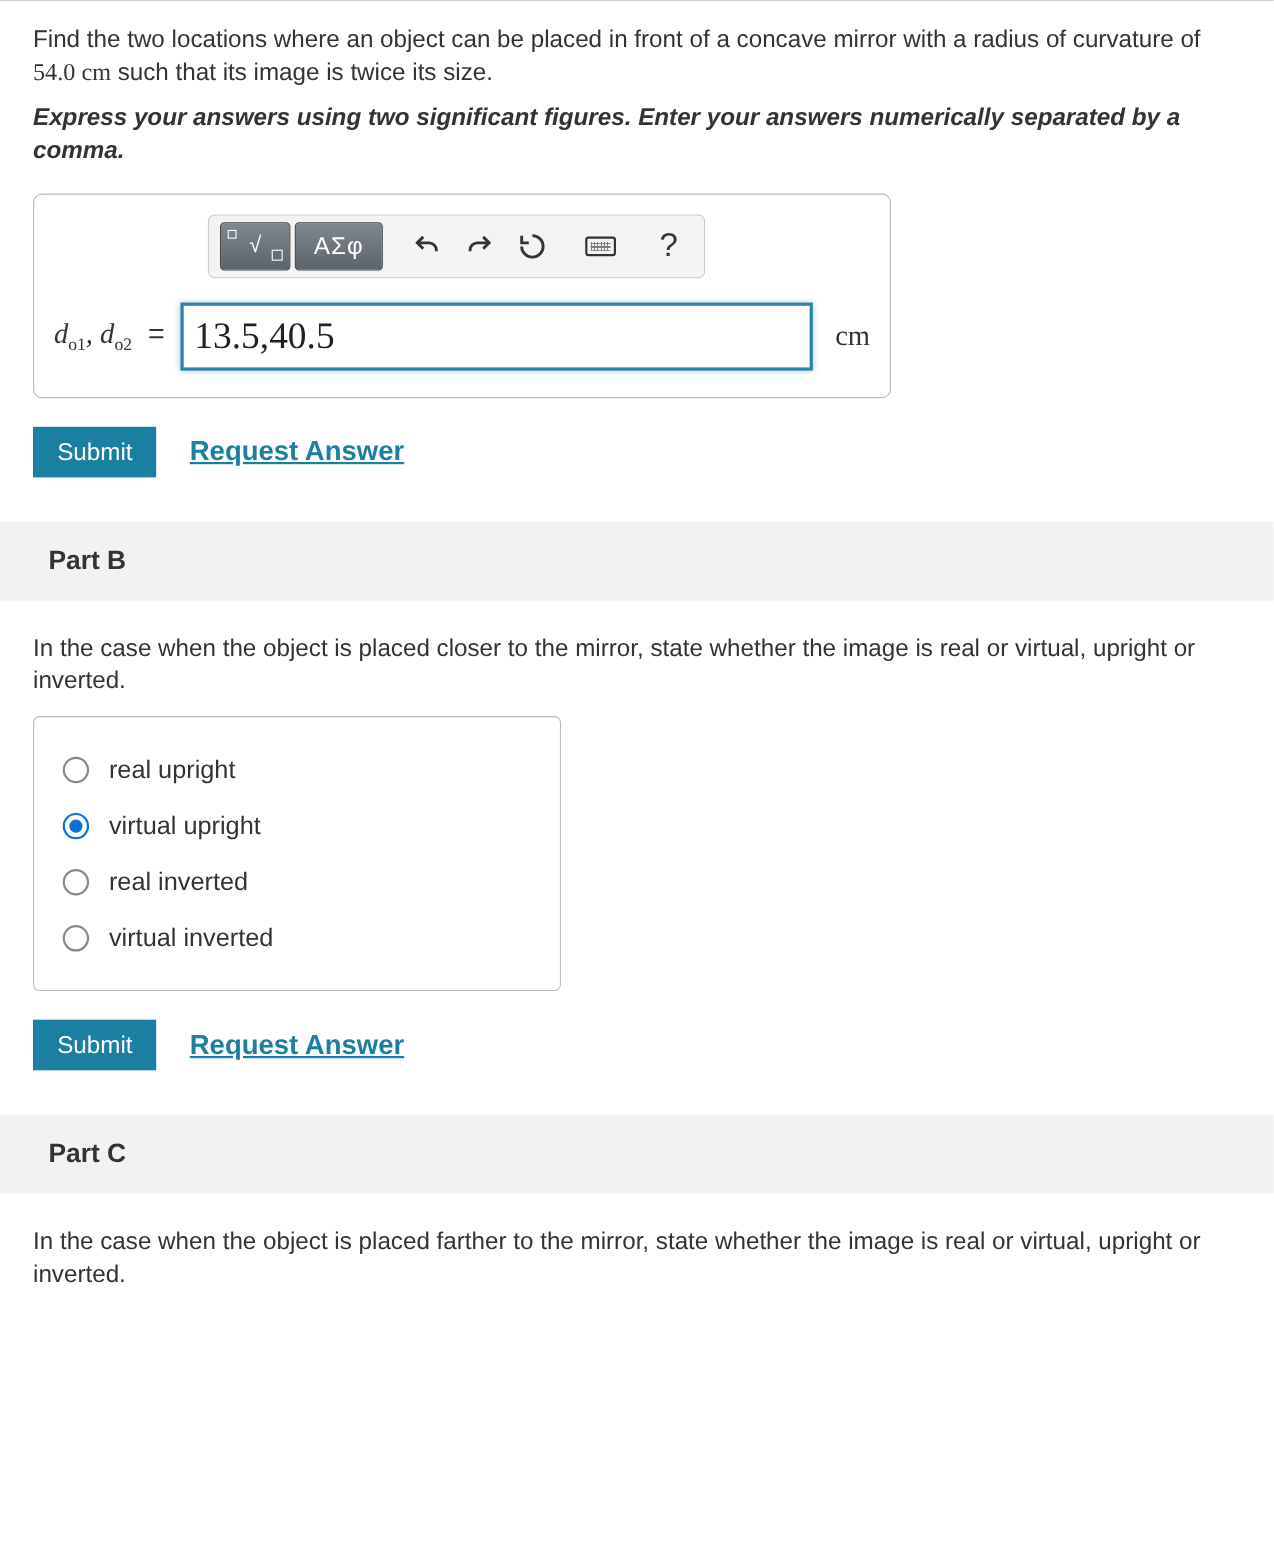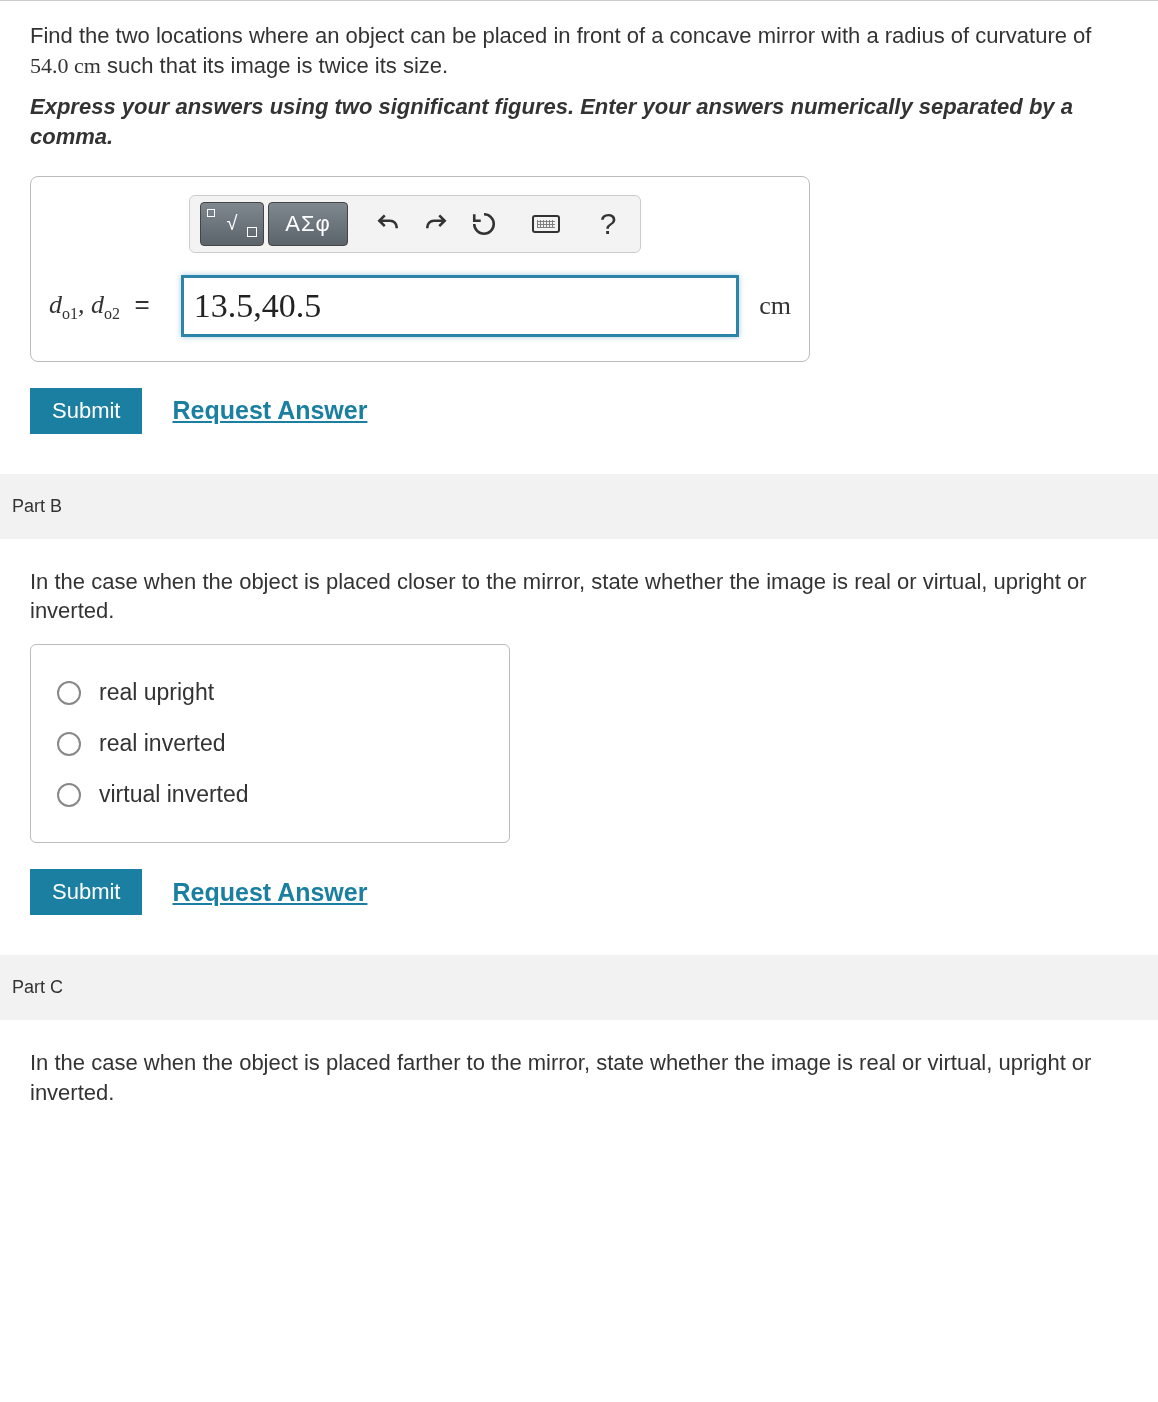--- a/index.html
+++ b/index.html
@@ -81,21 +81,21 @@
   .answer-row {
     display: flex;
     align-items: center;
     margin-top: 22px;
   }
   .var-label {
     font-family: "Times New Roman", serif;
     font-style: italic;
     font-size: 26px;
     color: #333;
-    margin-right: 23px;
+    margin-right: 6px;
     white-space: nowrap;
   }
   .var-label sub { font-size: 16px; font-style: normal;}
   .eq { font-family: Arial; font-style: normal; margin: 0 8px; }
   .answer-input {
     flex: 1;
     height: 62px;
     border: 3px solid #2d84a8;
     outline: none;
     font-family: "Times New Roman", serif;
@@ -126,23 +126,23 @@
   .request-link {
     color: #1b7fa2;
     font-weight: bold;
     text-decoration: underline;
     cursor: pointer;
     font-size: 25px;
   }
   .part-header {
     background: #f2f2f2;
     margin: 40px -30px 0 -30px;
-    padding: 22px 12px;
-    font-weight: normal;
-    font-size: 18px;
+    padding: 22px 44px;
+    font-weight: bold;
+    font-size: 24px;
     color: #333;
   }
   .section-body { padding-top: 28px; }
   .radio-box {
     border: 1px solid #bbb;
     border-radius: 6px;
     padding: 22px 26px;
     width: 480px;
     margin-top: 18px;
   }
@@ -221,20 +221,24 @@
   <div class="part-header">Part B</div>
   <div class="section-body">
     <div class="prompt">In the case when the object is placed closer to the mirror, state whether the image is real or virtual, upright or inverted.</div>
 
     <div class="radio-box" id="partB-options">
         <div class="radio-row">
           <span class="radio-circle"></span>
           <span>real upright</span>
         </div>
         <div class="radio-row">
+          <span class="radio-circle selected"></span>
+          <span>virtual upright</span>
+        </div>
+        <div class="radio-row">
           <span class="radio-circle"></span>
           <span>real inverted</span>
         </div>
         <div class="radio-row">
           <span class="radio-circle"></span>
           <span>virtual inverted</span>
         </div>
       </div>
 
     <div class="actions">

